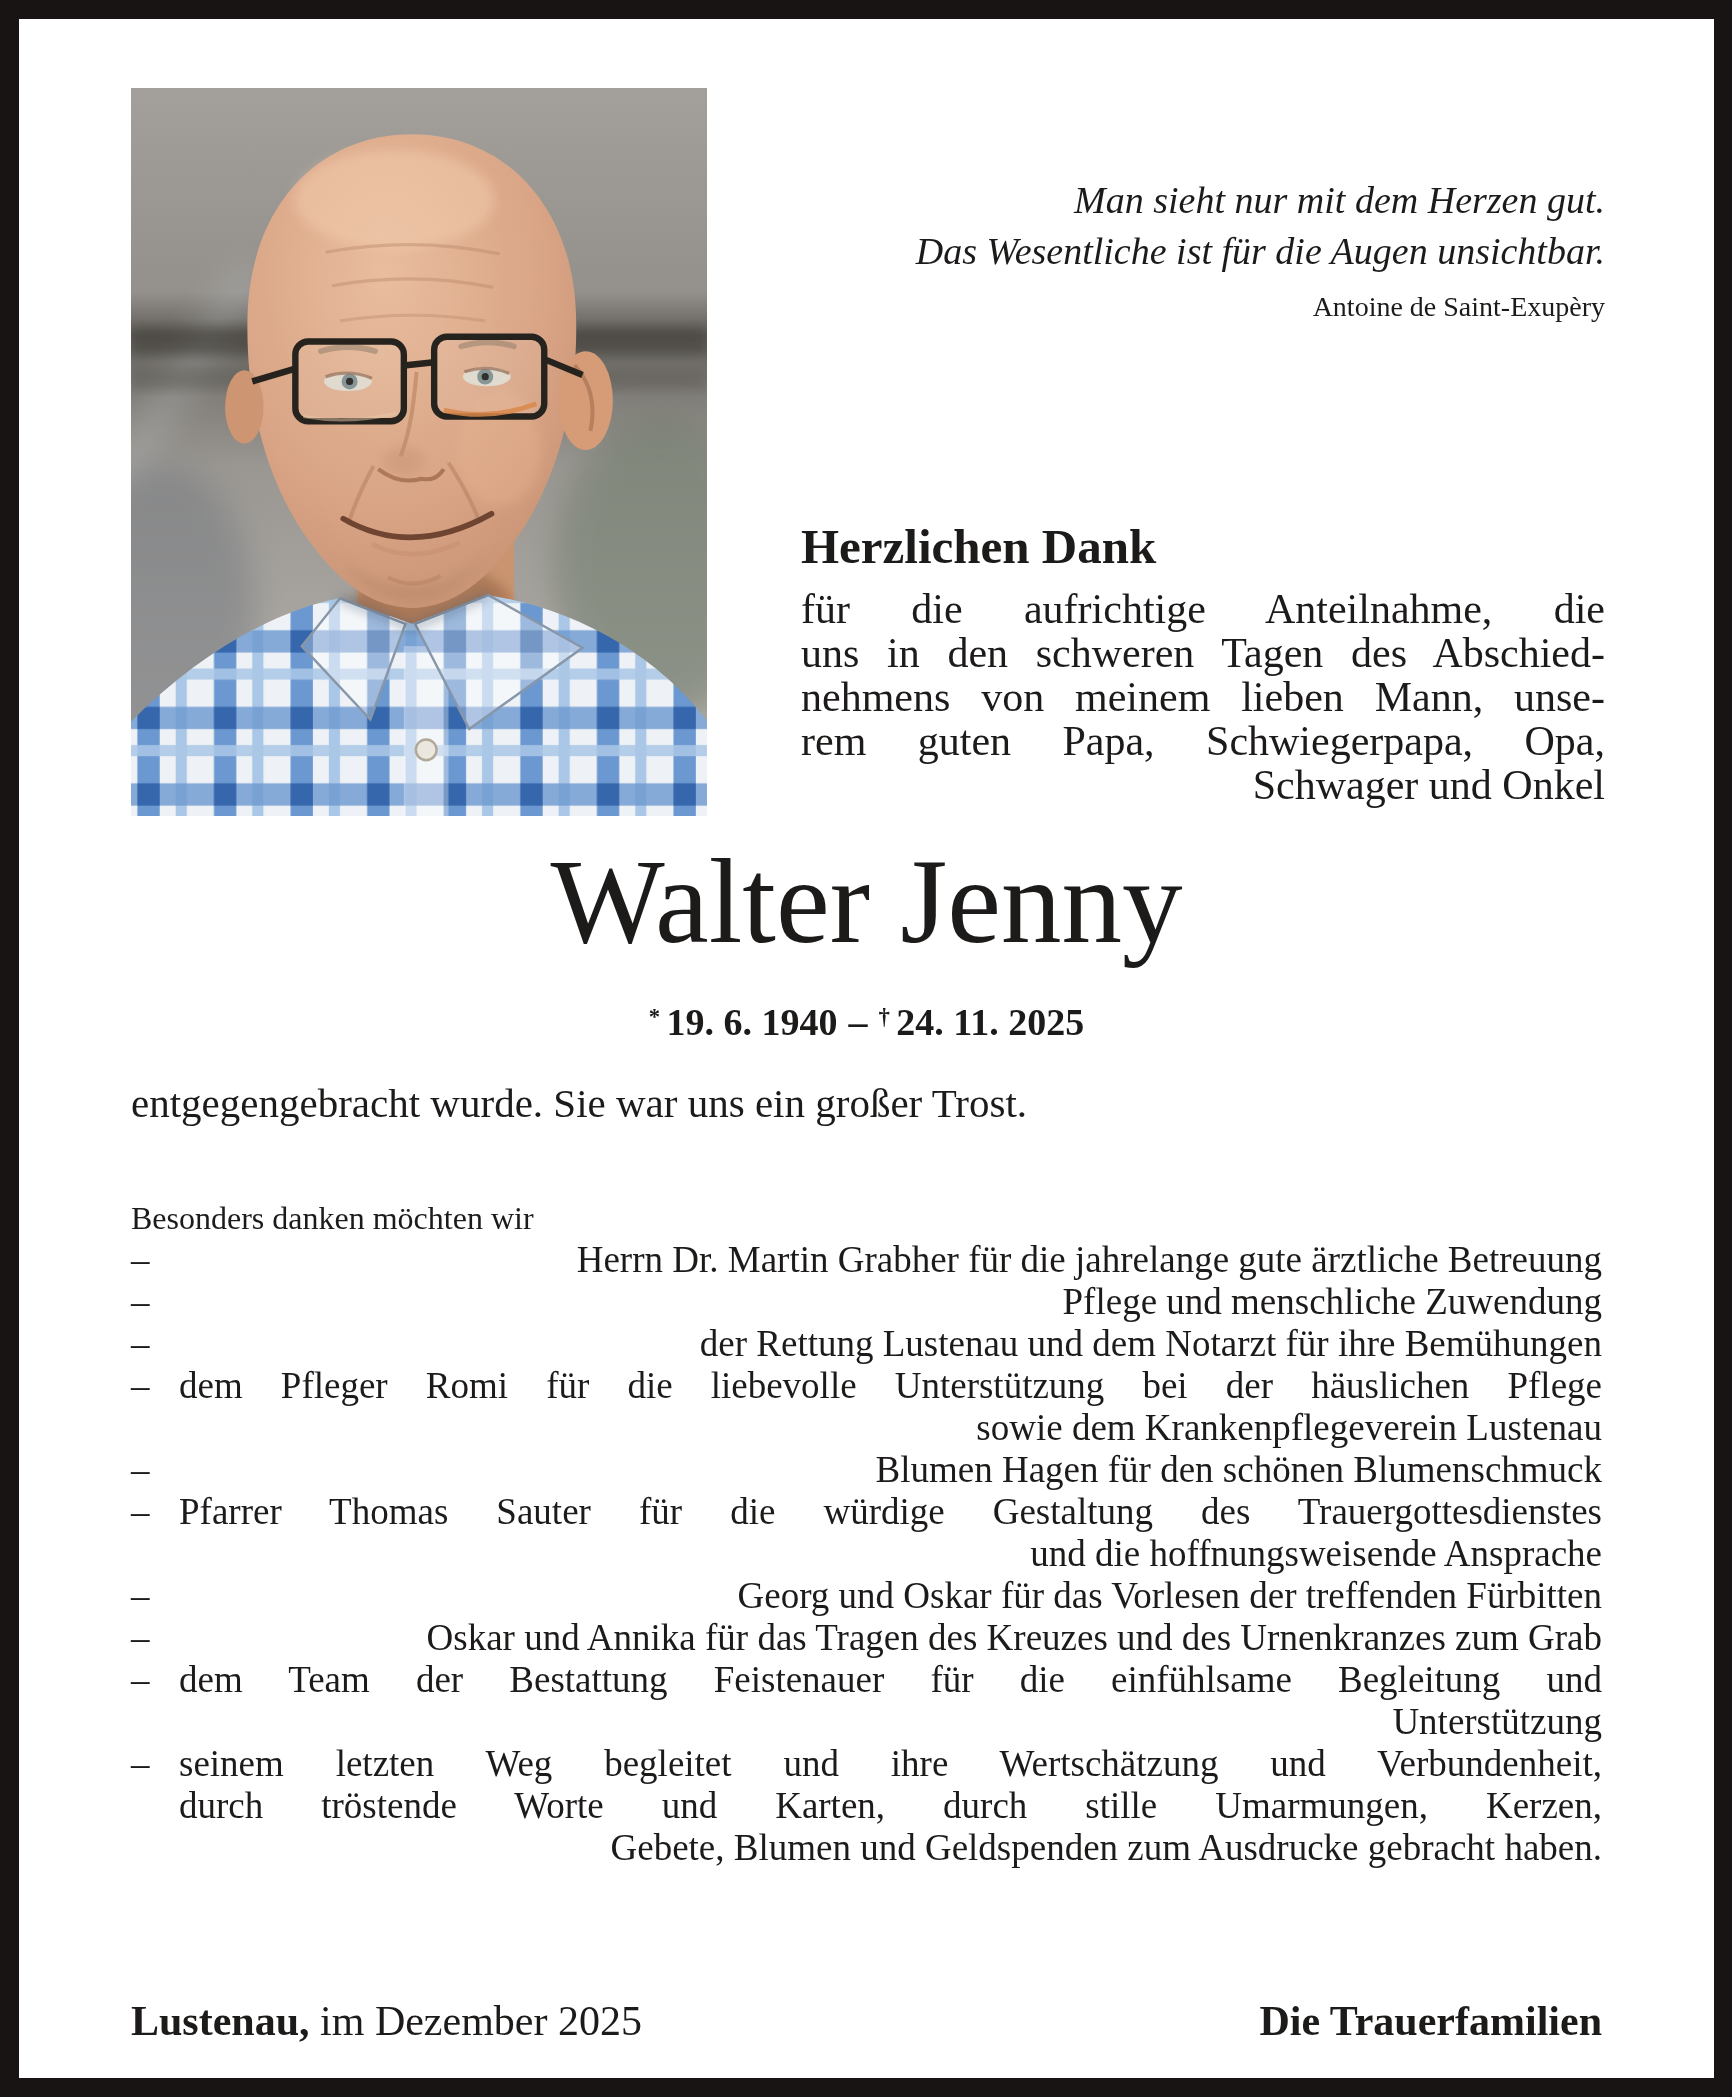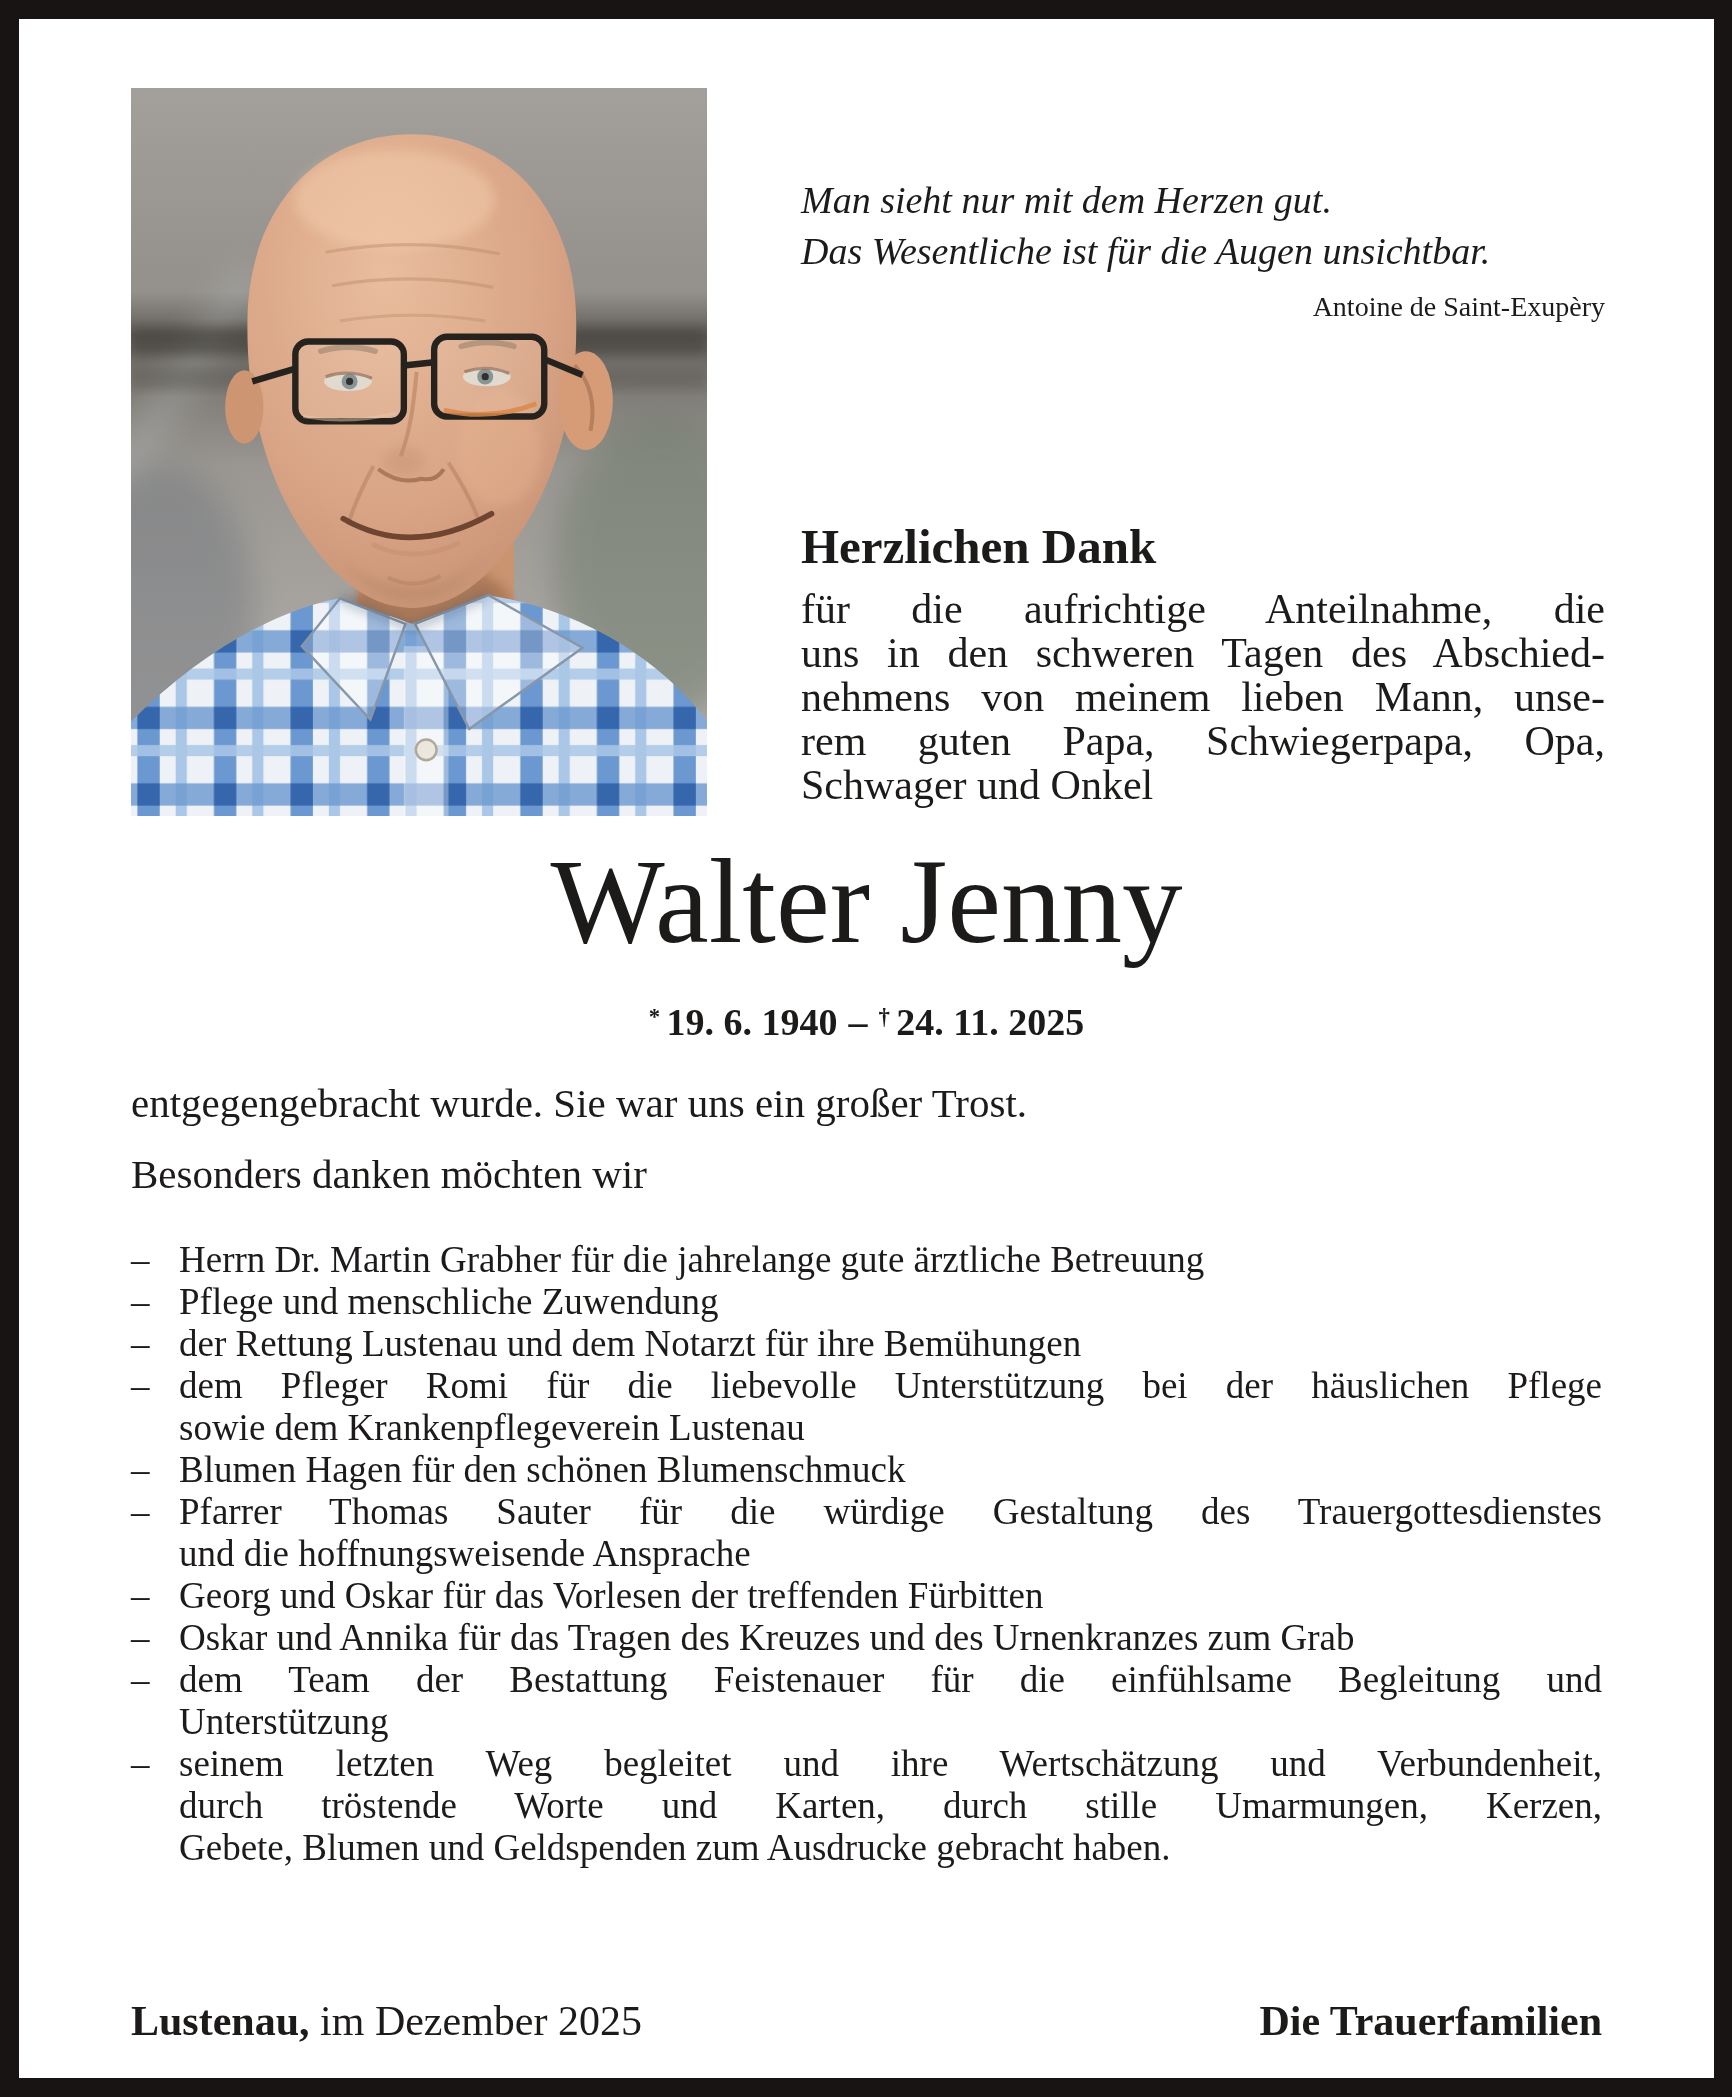--- a/index.html
+++ b/index.html
@@ -25,36 +25,36 @@
     text-align:right;font-size:28px;line-height:37px;
   }
   .heading{
     position:absolute;left:782px;top:498px;width:804px;
     font-size:49px;font-weight:bold;line-height:59px;
   }
   .para{
     position:absolute;left:782px;top:568px;width:804px;
     font-size:42px;line-height:44px;
   }
-  .tl{white-space:normal;}
+  .tl{white-space:normal;text-align:right;}
   .tl.just{text-align:justify;text-align-last:justify;}
 
   .name{
     position:absolute;left:112px;top:810px;width:1471px;
     text-align:center;font-size:121px;line-height:145px;font-weight:normal;
   }
   .dates{
     position:absolute;left:112px;top:975px;width:1471px;
     text-align:center;font-size:38px;font-weight:bold;line-height:45px;
   }
   .dates .sym{font-size:0.60em;vertical-align:0.48em;margin-right:6.4px;}
   .dates .dsep{margin:0 11px;}
 
   .after{position:absolute;left:112px;top:1061px;width:1471px;font-size:41px;line-height:46px;}
-  .intro{position:absolute;left:112px;top:1132px;width:1471px;font-size:41px;line-height:46px;}
+  .intro{position:absolute;left:112px;top:1176px;width:1471px;font-size:32px;line-height:46px;}
 
   .tlist{
     position:absolute;left:112px;top:1220px;width:1471px;
     font-size:37px;line-height:42px;
   }
   .t-item{display:flex;align-items:flex-start;}
   .t-dash{flex:0 0 48px;width:48px;}
   .t-lines{flex:1 1 auto;min-width:0;}
 
   .footer{

